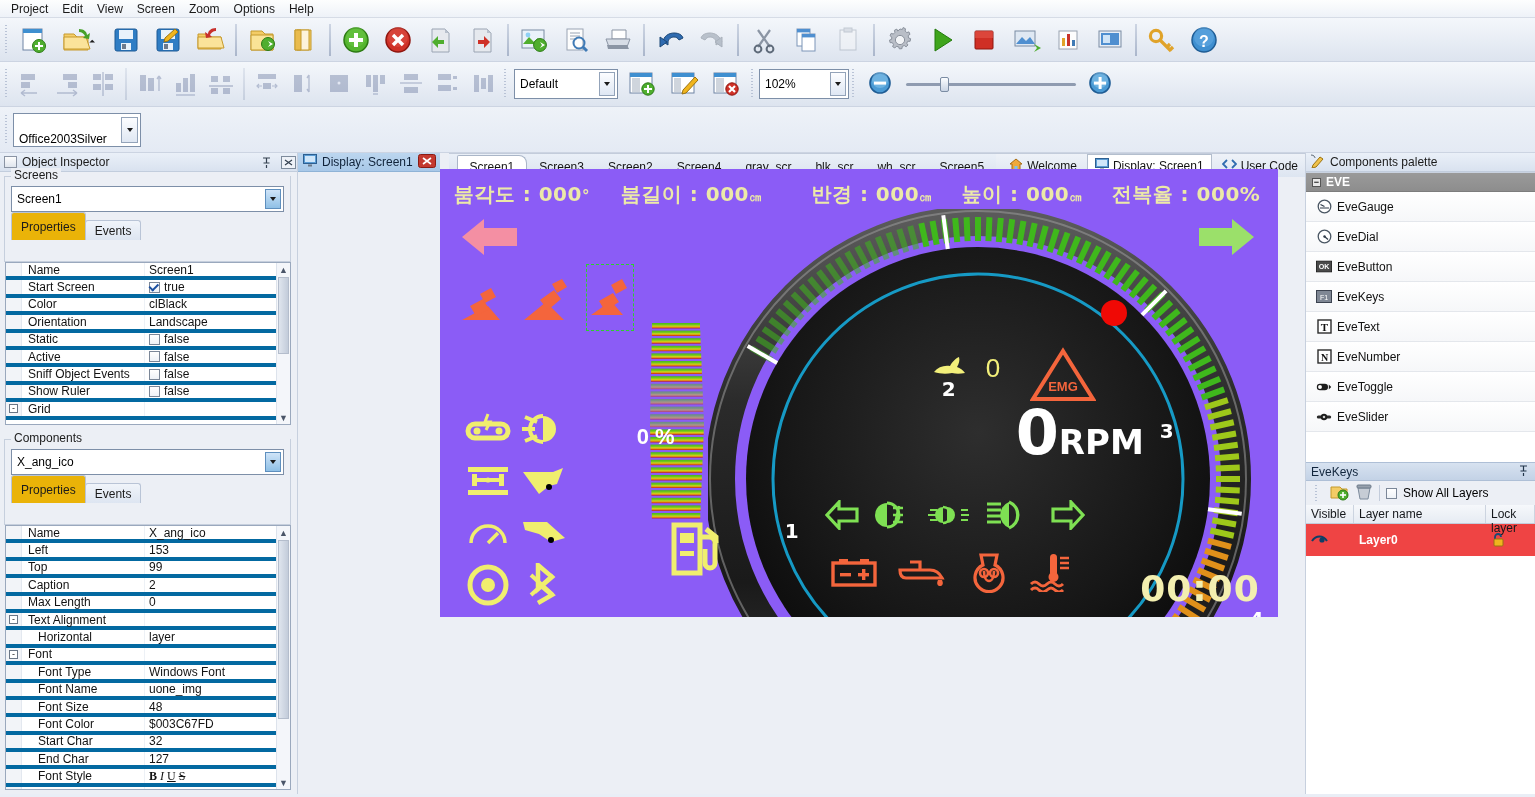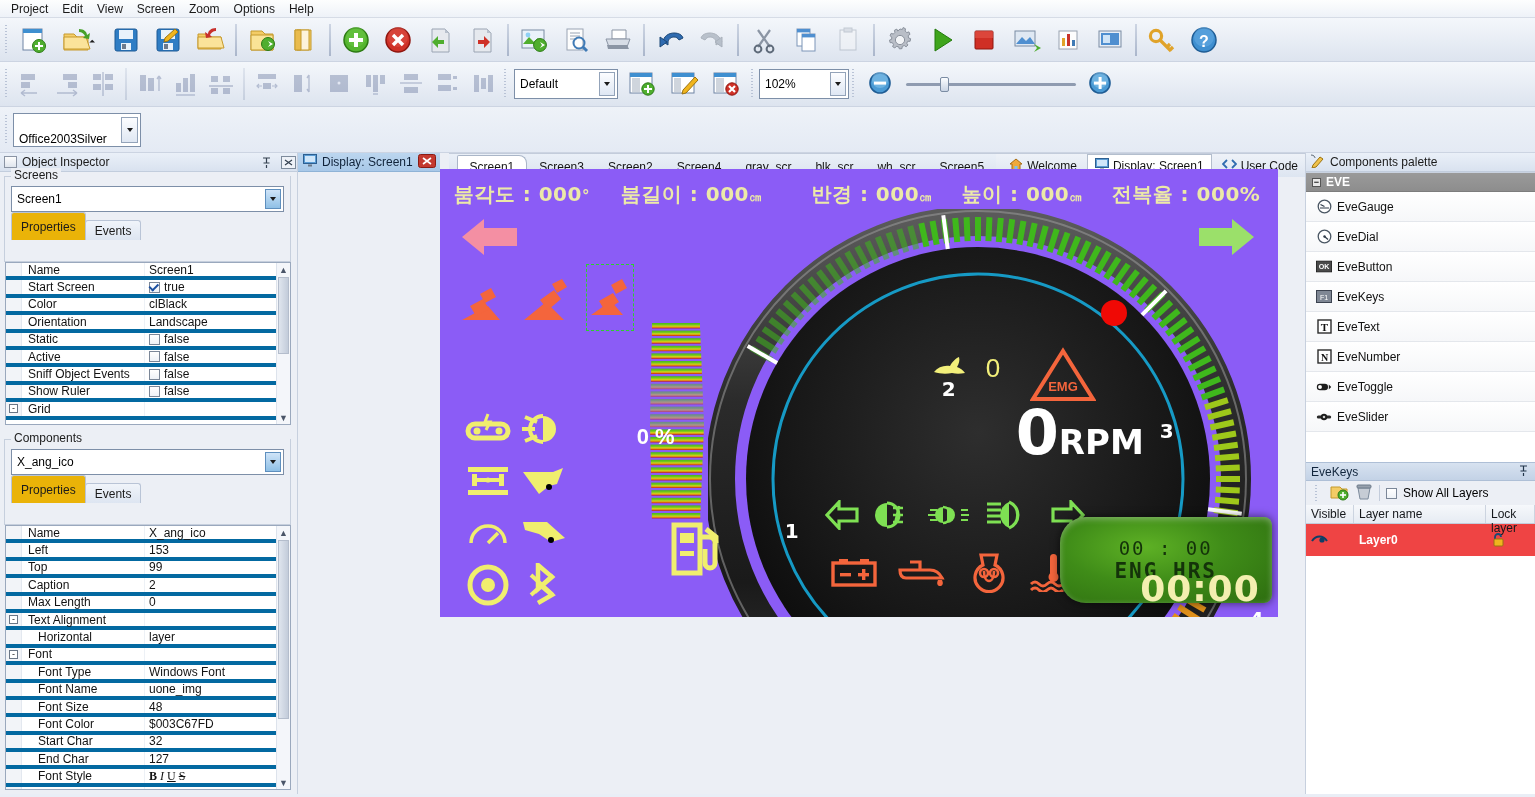--- a/index.html
+++ b/index.html
@@ -1263,24 +1263,20 @@
             <svg width="48" height="40" viewBox="0 0 48 40">
                 <rect x="22" y="2" width="7" height="22" rx="3.5" fill="#f4653c"></rect>
                 <circle cx="25.5" cy="25" r="5" fill="#f4653c"></circle>
                 <path d="M32 6h9M32 11h9M32 16h9" stroke="#f4653c" stroke-width="2.4"></path>
                 <path d="M3 32q4-4 8 0t8 0 8 0 8 0" fill="none" stroke="#f4653c" stroke-width="3"></path>
                 <path d="M3 38q4-4 8 0t8 0 8 0 8 0" fill="none" stroke="#f4653c" stroke-width="3"></path>
               </svg>
           </span>
         </div>
 
-        <div class="lcd">
-          <div class="l1">00 : 00</div>
-          <div class="l2">ENG HRS</div>
-        </div>
 
         <div class="clock">00:00</div>
       </div>
     </div>
 
     <div id="screenTabs">
         <div class="stab active">Screen1</div>
         <div class="stab">Screen3</div>
         <div class="stab">Screen2</div>
         <div class="stab">Screen4</div>

